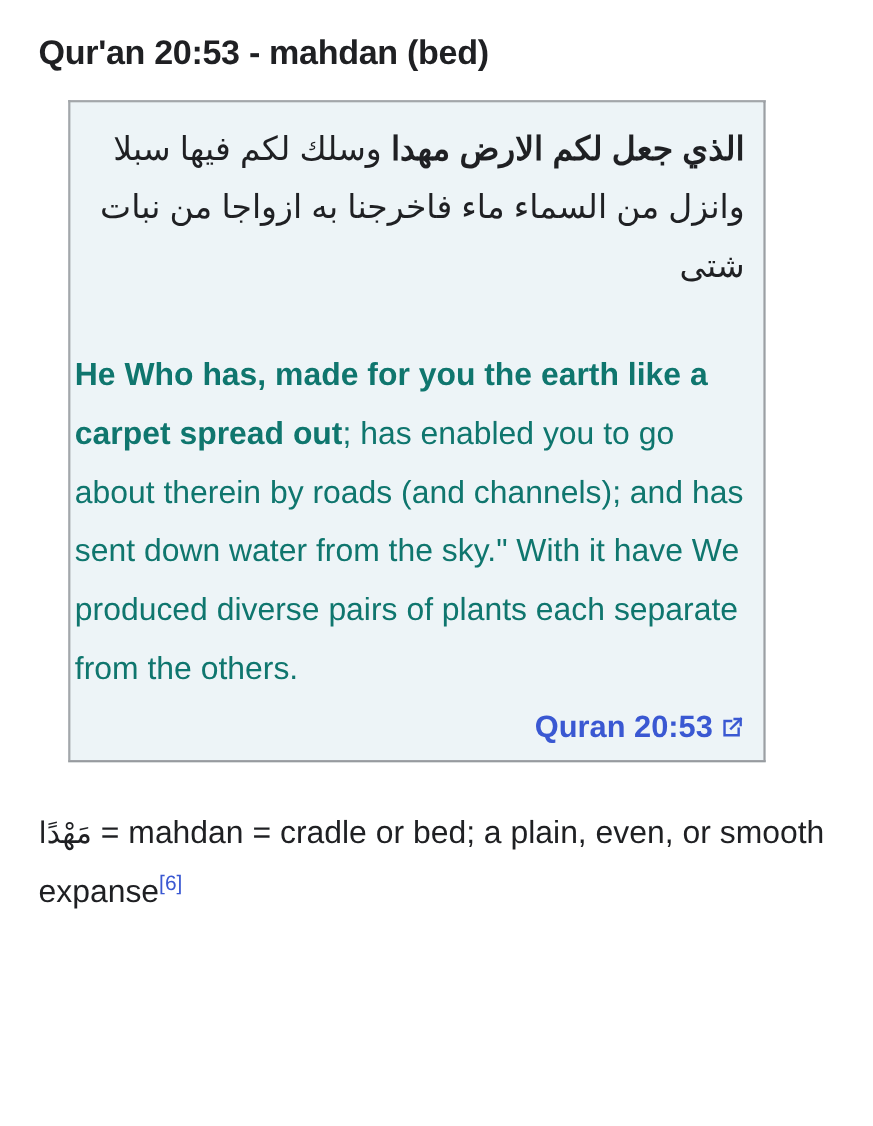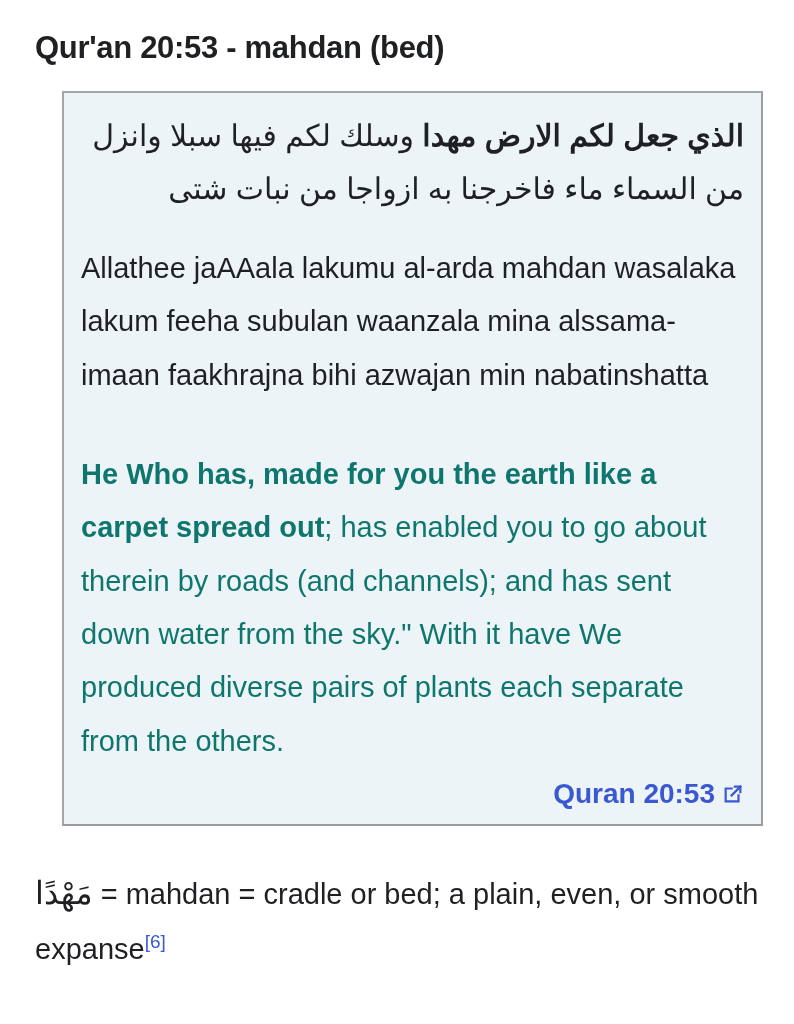--- a/index.html
+++ b/index.html
@@ -14,26 +14,26 @@
   .page-heading {
     margin: 30px 0 0 35px;
     font-size: 31px;
     font-weight: 700;
     letter-spacing: -0.3px;
     color: #1f2023;
   }
 
   .quote-box {
     margin: 25px 0 0 62px;
-    width: 701px;
+    width: 634px;
     background: #edf4f7;
     border: 2px solid #a3a7aa;
     border-right-color: #9b9fa3;
     border-bottom-color: #979b9f;
-    padding: 10px 17px 14px 17px;
+    padding: 10px 17px 14px 4px;
   }
 
   .arabic-verse {
     direction: rtl;
     text-align: right;
     font-size: 30px;
     line-height: 1.78;
     color: #1f2023;
     margin-top: 6px;
   }
@@ -69,40 +69,39 @@
     cursor: pointer;
   }
   .source-link svg { display: block; }
 
   .definition {
     margin: 38px 30px 0 35px;
     font-size: 29px;
     line-height: 1.85;
     color: #1f2023;
   }
-  .definition .def-arabic { font-size: 32px; }
+  .definition .def-arabic { font-size: 27px; }
   .ref-sup {
     color: #3a58d2;
     font-size: 19px;
     vertical-align: super;
     line-height: 0;
     text-decoration: none;
     cursor: pointer;
   }
 </style>
 </head>
 <body>
 
 <h2 class="page-heading">Qur'an 20:53 - mahdan (bed)</h2>
 
 <div class="quote-box">
 
   <p class="arabic-verse"><span class="ar-bold">الذي جعل لكم الارض مهدا</span><span> وسلك لكم فيها سبلا وانزل من السماء ماء فاخرجنا به ازواجا من نبات شتى</span></p>
 
-  <p class="transliteration">Allathee jaAAala lakumu al-arda mahdan wasalaka lakum feeha subulan waanzala mina alssama-imaan faakhrajna bihi azwajan min nabatinshatta</p>
 
   <p class="translation"><span class="tr-bold">He Who has, made for you the earth like a carpet spread out</span><span>; has enabled you to go about therein by roads (and channels); and has sent down water from the sky." With it have We produced diverse pairs of plants each separate from the others.</span></p>
 
   <div class="source-row">
     <a class="source-link">
         <span>Quran 20:53</span>
         <span>
           <svg width="22" height="22" viewBox="0 0 24 24" fill="none" stroke="#3a58d2" stroke-width="2.4" stroke-linecap="square" stroke-linejoin="miter">
           <path d="M18 13.5 V20 H4 V6 h6.5"></path>
           <path d="M10.5 13.5 L20 4"></path>

